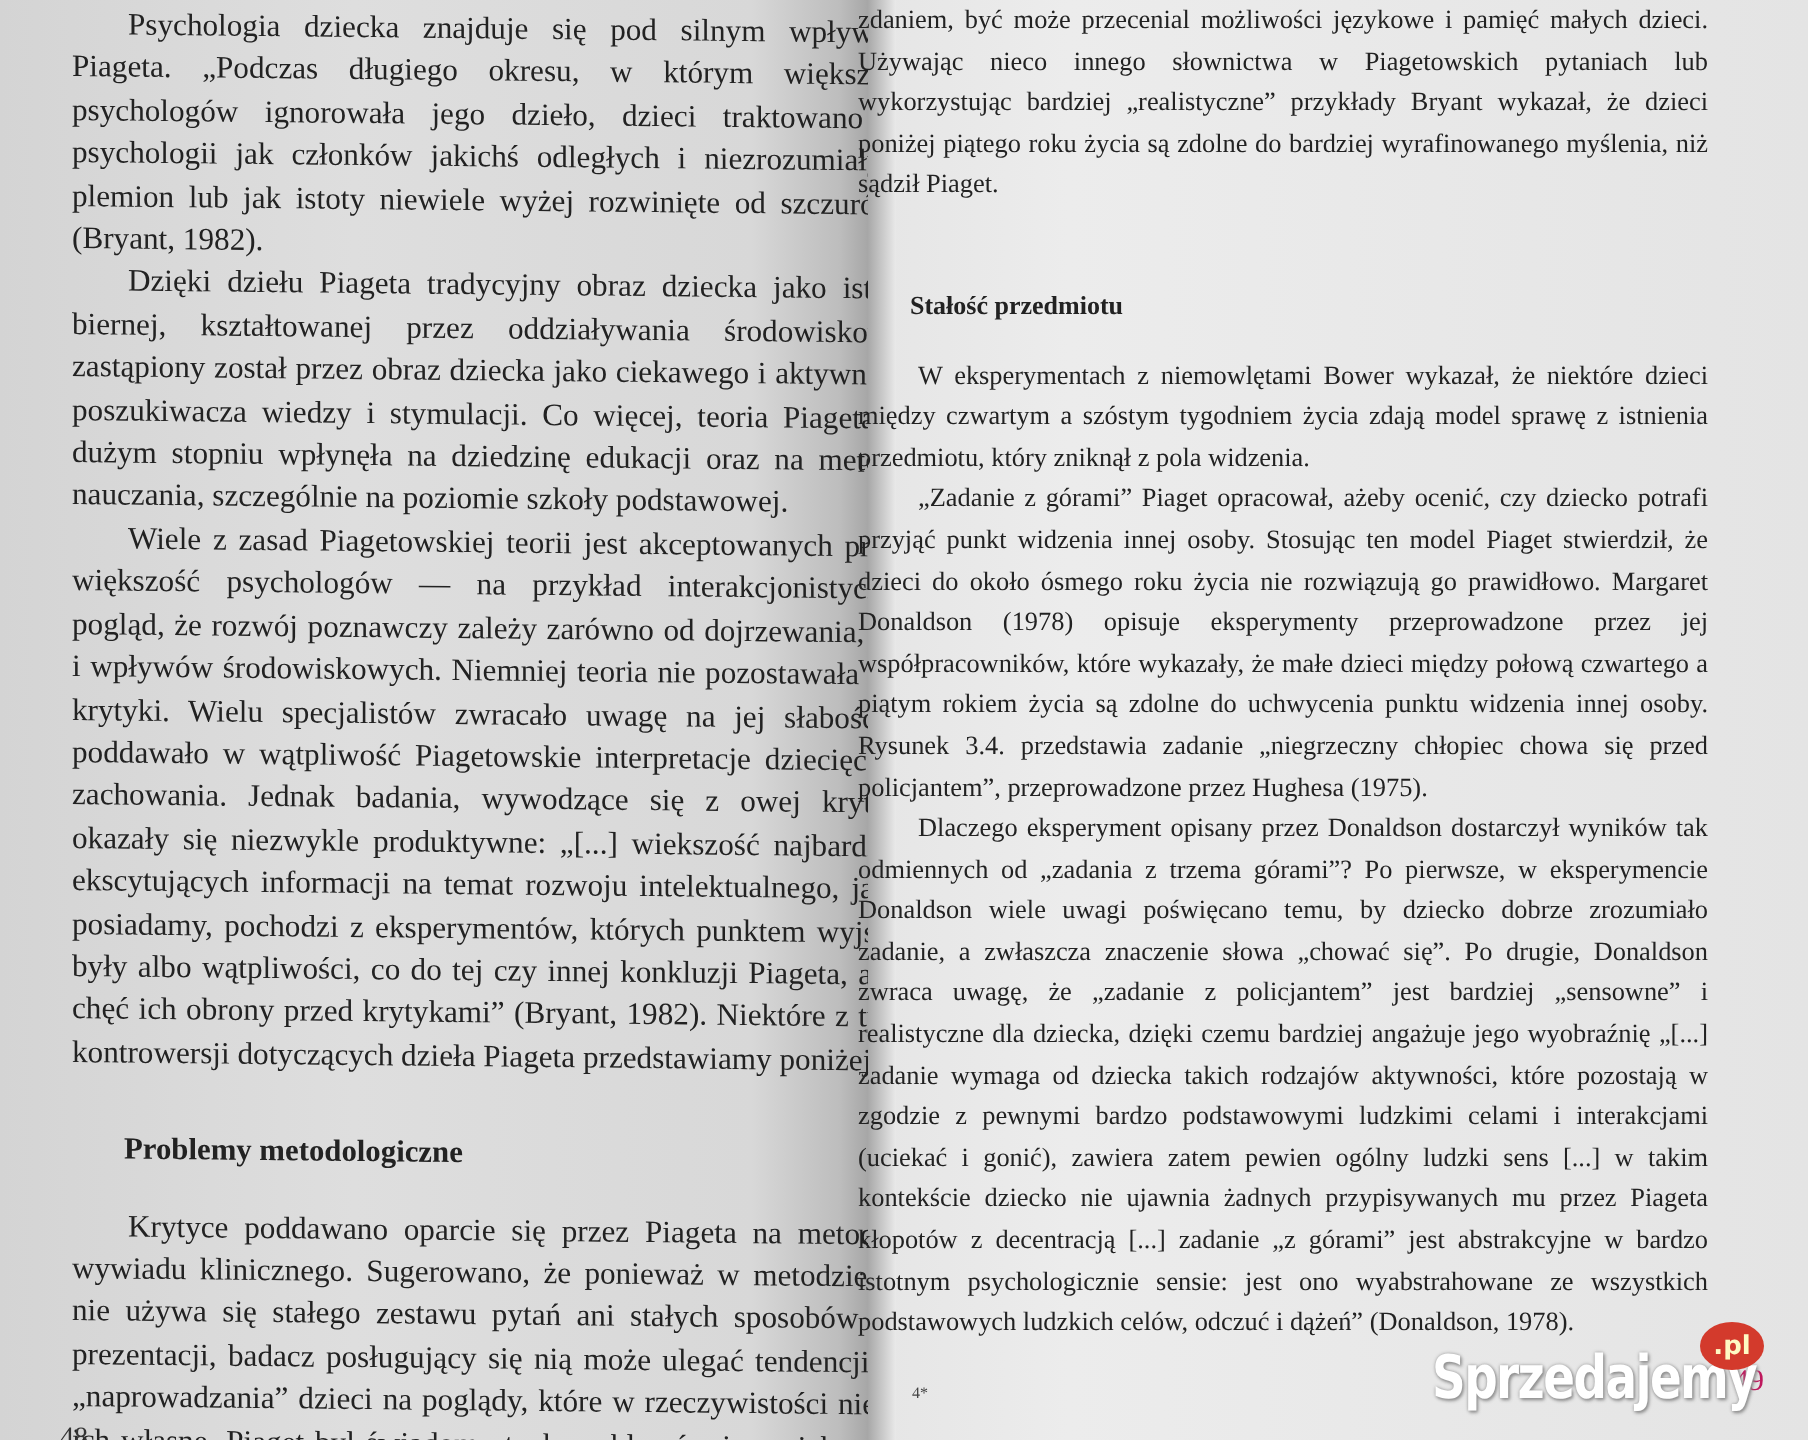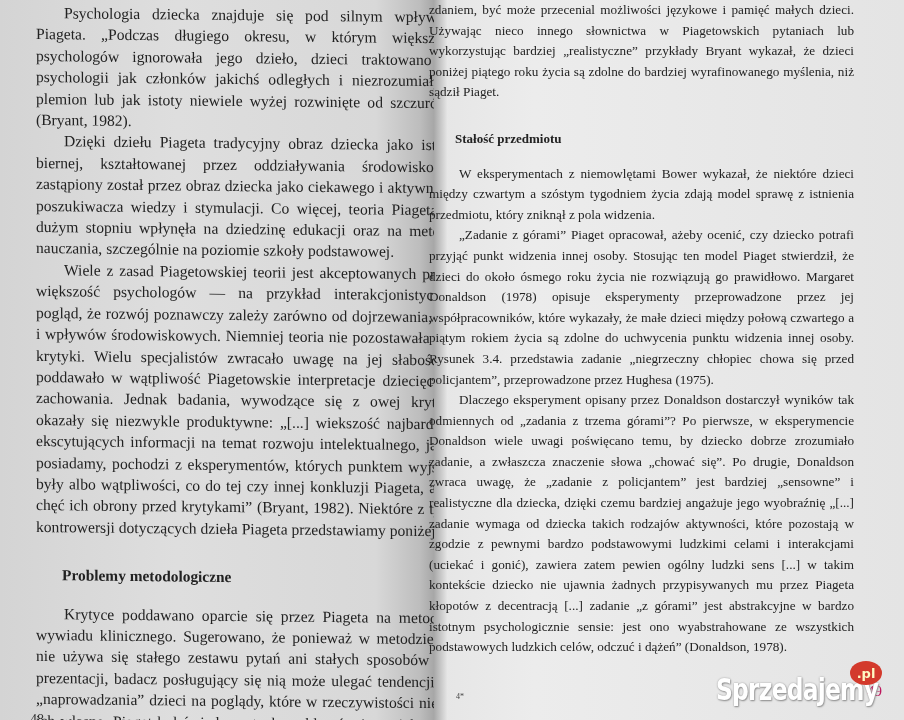--- a/index.html
+++ b/index.html
@@ -31,21 +31,21 @@
   }
   .col-right {
     position:absolute; left:429px; top:0px; width:425px;
     font-size:13.2px; line-height:20.6px; text-align:justify;
   }
   .p { margin:0; text-indent:28px; }
   .col-right .p { text-indent:30px; }
   .h { font-weight:bold; margin:0; }
   .col-left .h { font-size:15.4px; margin:27px 0 17px 26px; }
   .col-right .h { font-size:13px; margin:24px 0 14px 26px; }
-  .col-right .h.first { margin-top:26px; }
+  .col-right .h.first { margin-top:40px; }
   .footnote-mark {
     position:absolute; left:456px; top:692px; font-size:8px; color:#444;
   }
   .page-number-right {
     position:absolute; left:867px; top:683px; font-size:15px; color:#be185d;
   }
   .page-number-left {
     position:absolute; left:30px; top:712px; font-size:14px; color:#333;
   }
   .watermark {

